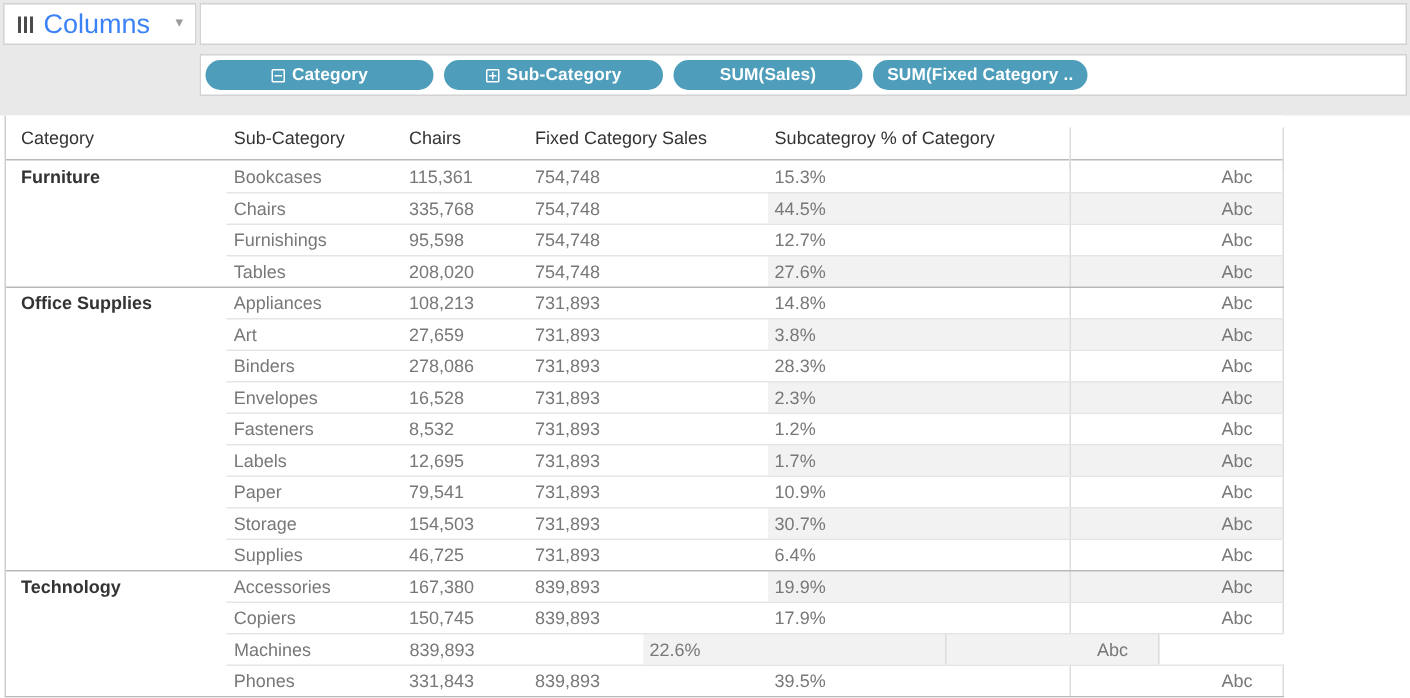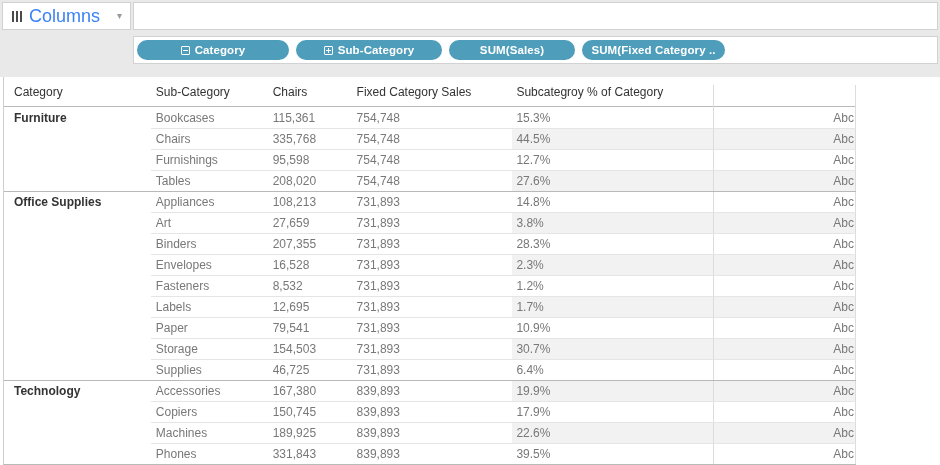--- a/index.html
+++ b/index.html
@@ -43,21 +43,21 @@
   .trow { position:relative; display:flex; height:21px; align-items:flex-end; }
   .divider { position:absolute; top:0; left:147px; right:0; height:1px; background:#e5e5e5; }
   .trow.group-start .divider { left:0; background:#b9b9b9; }
 
   .cell { height:100%; display:flex; align-items:center; font-size:12px; overflow:hidden; white-space:nowrap; }
   .c-cat   { width:147px; padding-left:10px; }
   .c-sub   { width:118px; padding-left:5px; }
   .c-sales { width:84px;  padding-left:4px; }
   .c-fixed { width:160px; padding-left:4px; }
   .c-pct   { width:201px; padding-left:4px; }
-  .c-abc   { width:143px; padding-right:1px; justify-content:flex-end;
+  .c-abc   { width:143px; padding-right:20px; justify-content:flex-end;
              border-left:1px solid #dcdcdc; border-right:1px solid #dcdcdc;margin-top:16px; }
 
   .hrow .cell { color:#333; }
   .trow .c-cat { color:#333; font-weight:700; }
   .trow .c-sub, .trow .c-sales, .trow .c-fixed, .trow .c-pct, .trow .c-abc { color:#787878; }
   .trow.band .c-pct, .trow.band .c-abc { background:#f2f2f2; }
 </style>
 </head>
 <body>
 
@@ -154,21 +154,21 @@
           <div class="cell c-sub">Art</div>
           <div class="cell c-sales">27,659</div>
           <div class="cell c-fixed">731,893</div>
           <div class="cell c-pct">3.8%</div>
           <div class="cell c-abc">Abc</div>
         </div>
         <div class="trow">
           <i class="divider"></i>
           <div class="cell c-cat"></div>
           <div class="cell c-sub">Binders</div>
-          <div class="cell c-sales">207,355</div>
+          <div class="cell c-sales">278,086</div>
           <div class="cell c-fixed">731,893</div>
           <div class="cell c-pct">28.3%</div>
           <div class="cell c-abc">Abc</div>
         </div>
         <div class="trow band">
           <i class="divider"></i>
           <div class="cell c-cat"></div>
           <div class="cell c-sub">Envelopes</div>
           <div class="cell c-sales">16,528</div>
           <div class="cell c-fixed">731,893</div>
@@ -235,21 +235,20 @@
           <div class="cell c-sub">Copiers</div>
           <div class="cell c-sales">150,745</div>
           <div class="cell c-fixed">839,893</div>
           <div class="cell c-pct">17.9%</div>
           <div class="cell c-abc">Abc</div>
         </div>
         <div class="trow band">
           <i class="divider"></i>
           <div class="cell c-cat"></div>
           <div class="cell c-sub">Machines</div>
-          <div class="cell c-sales">189,925</div>
           <div class="cell c-fixed">839,893</div>
           <div class="cell c-pct">22.6%</div>
           <div class="cell c-abc">Abc</div>
         </div>
         <div class="trow">
           <i class="divider"></i>
           <div class="cell c-cat"></div>
           <div class="cell c-sub">Phones</div>
           <div class="cell c-sales">331,843</div>
           <div class="cell c-fixed">839,893</div>

